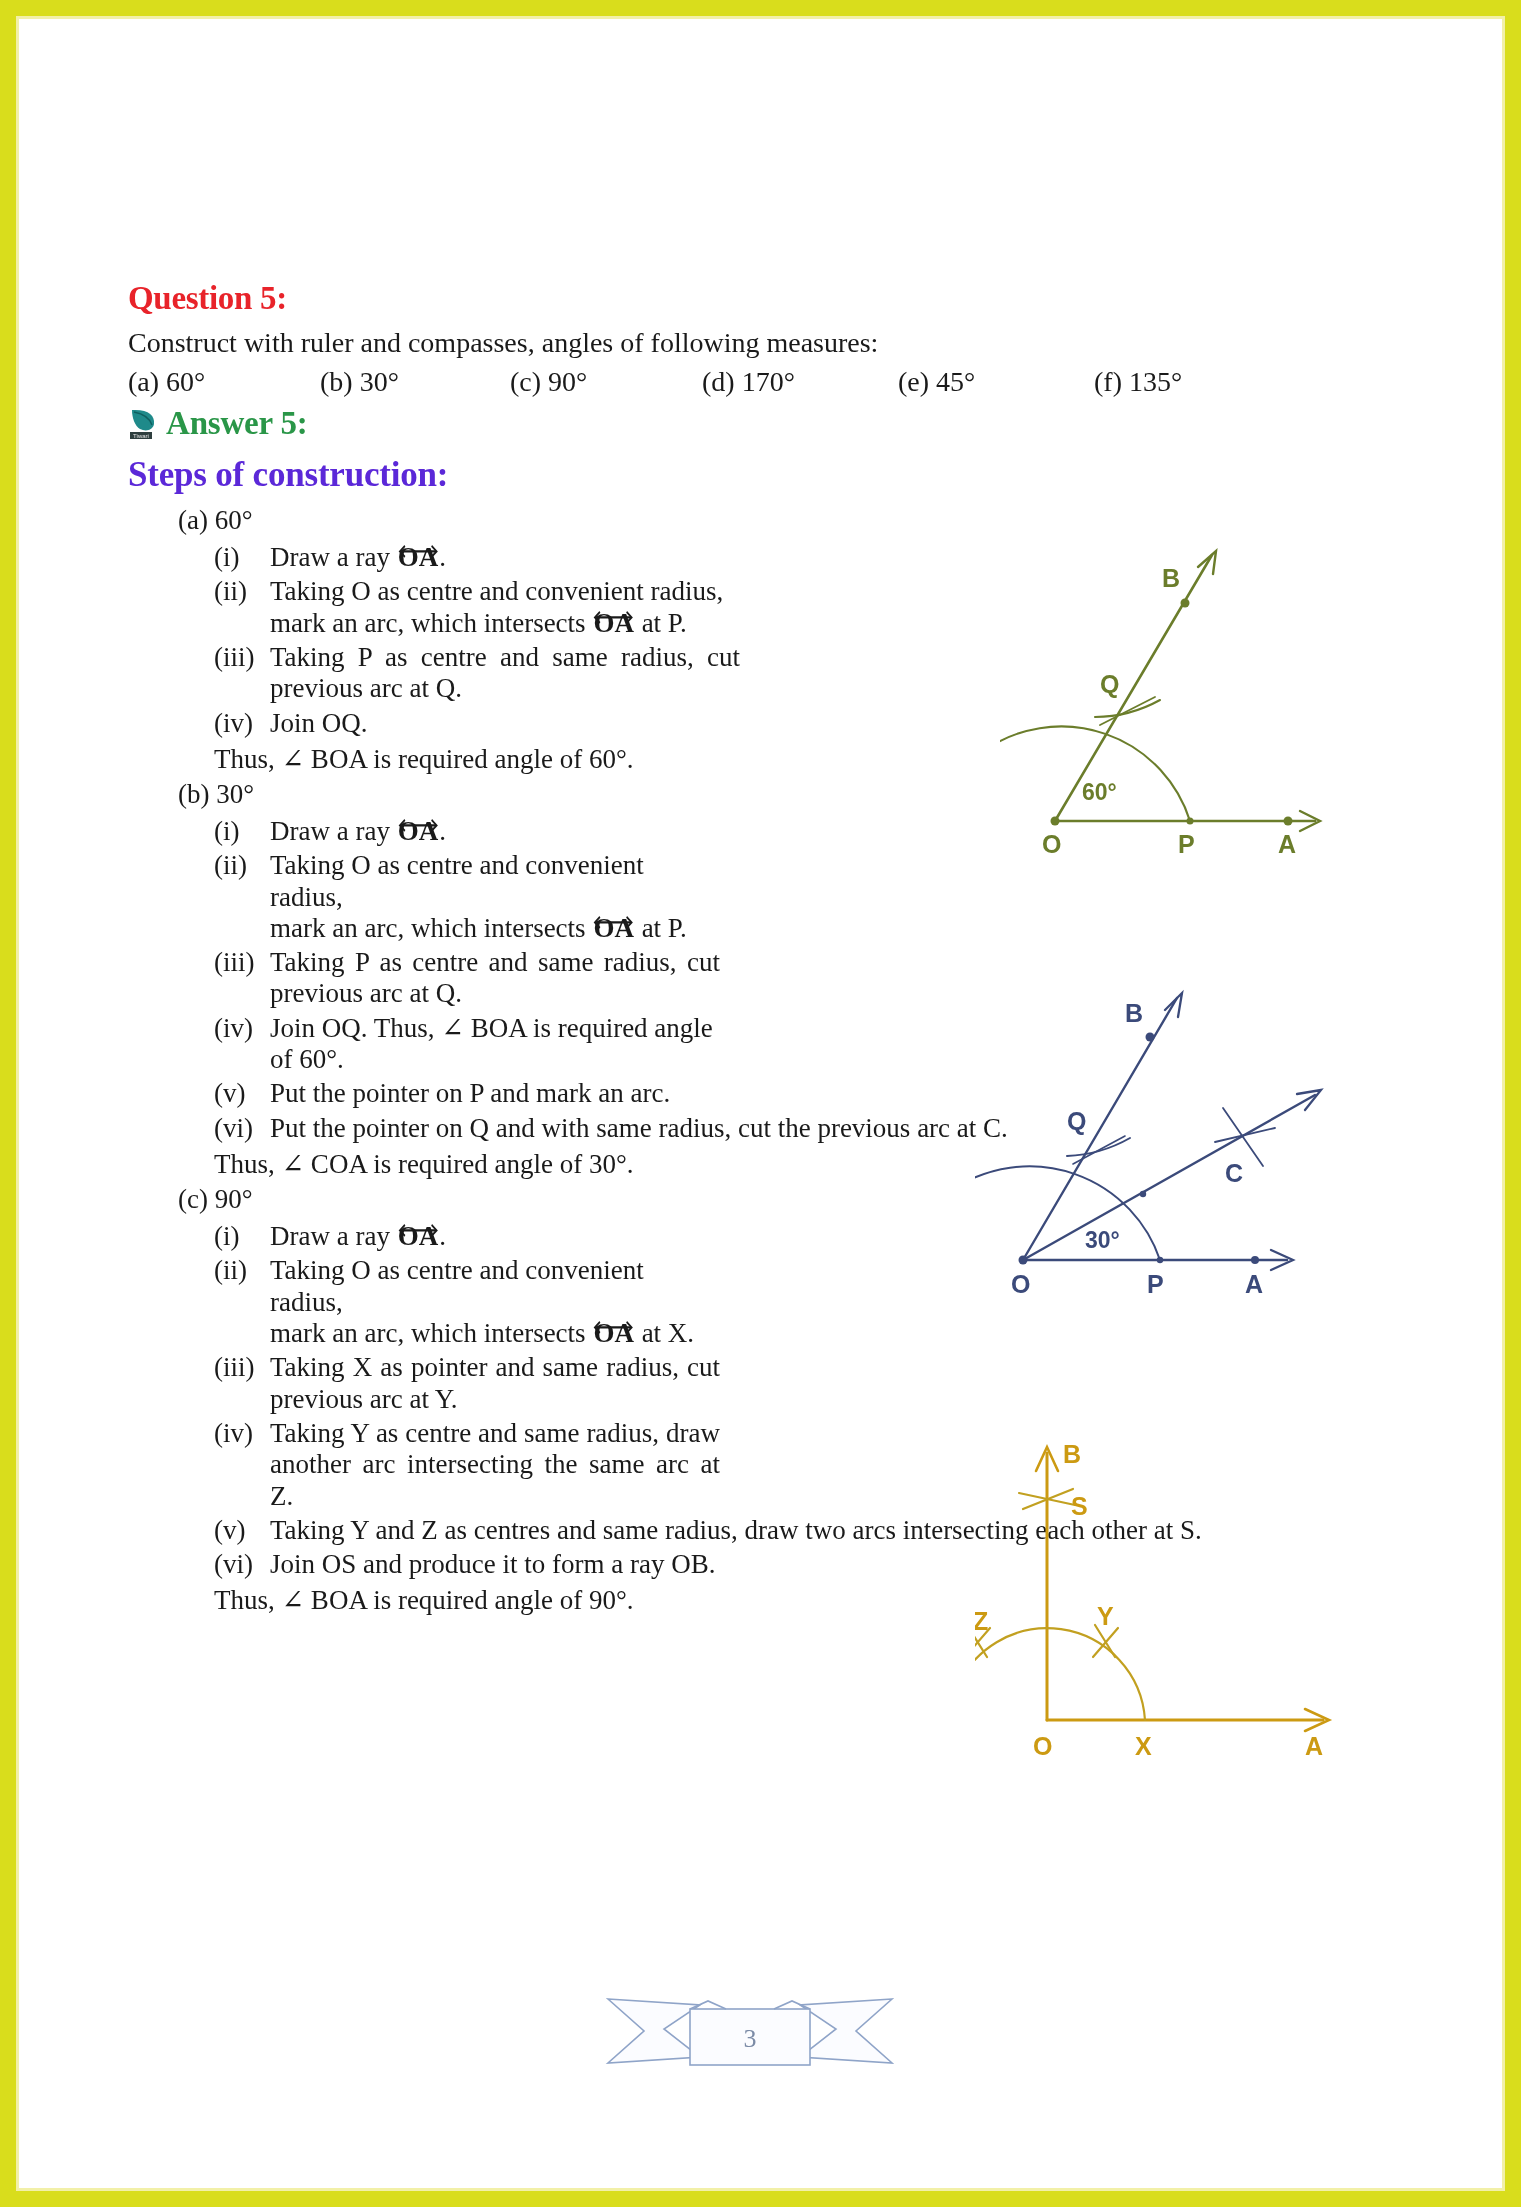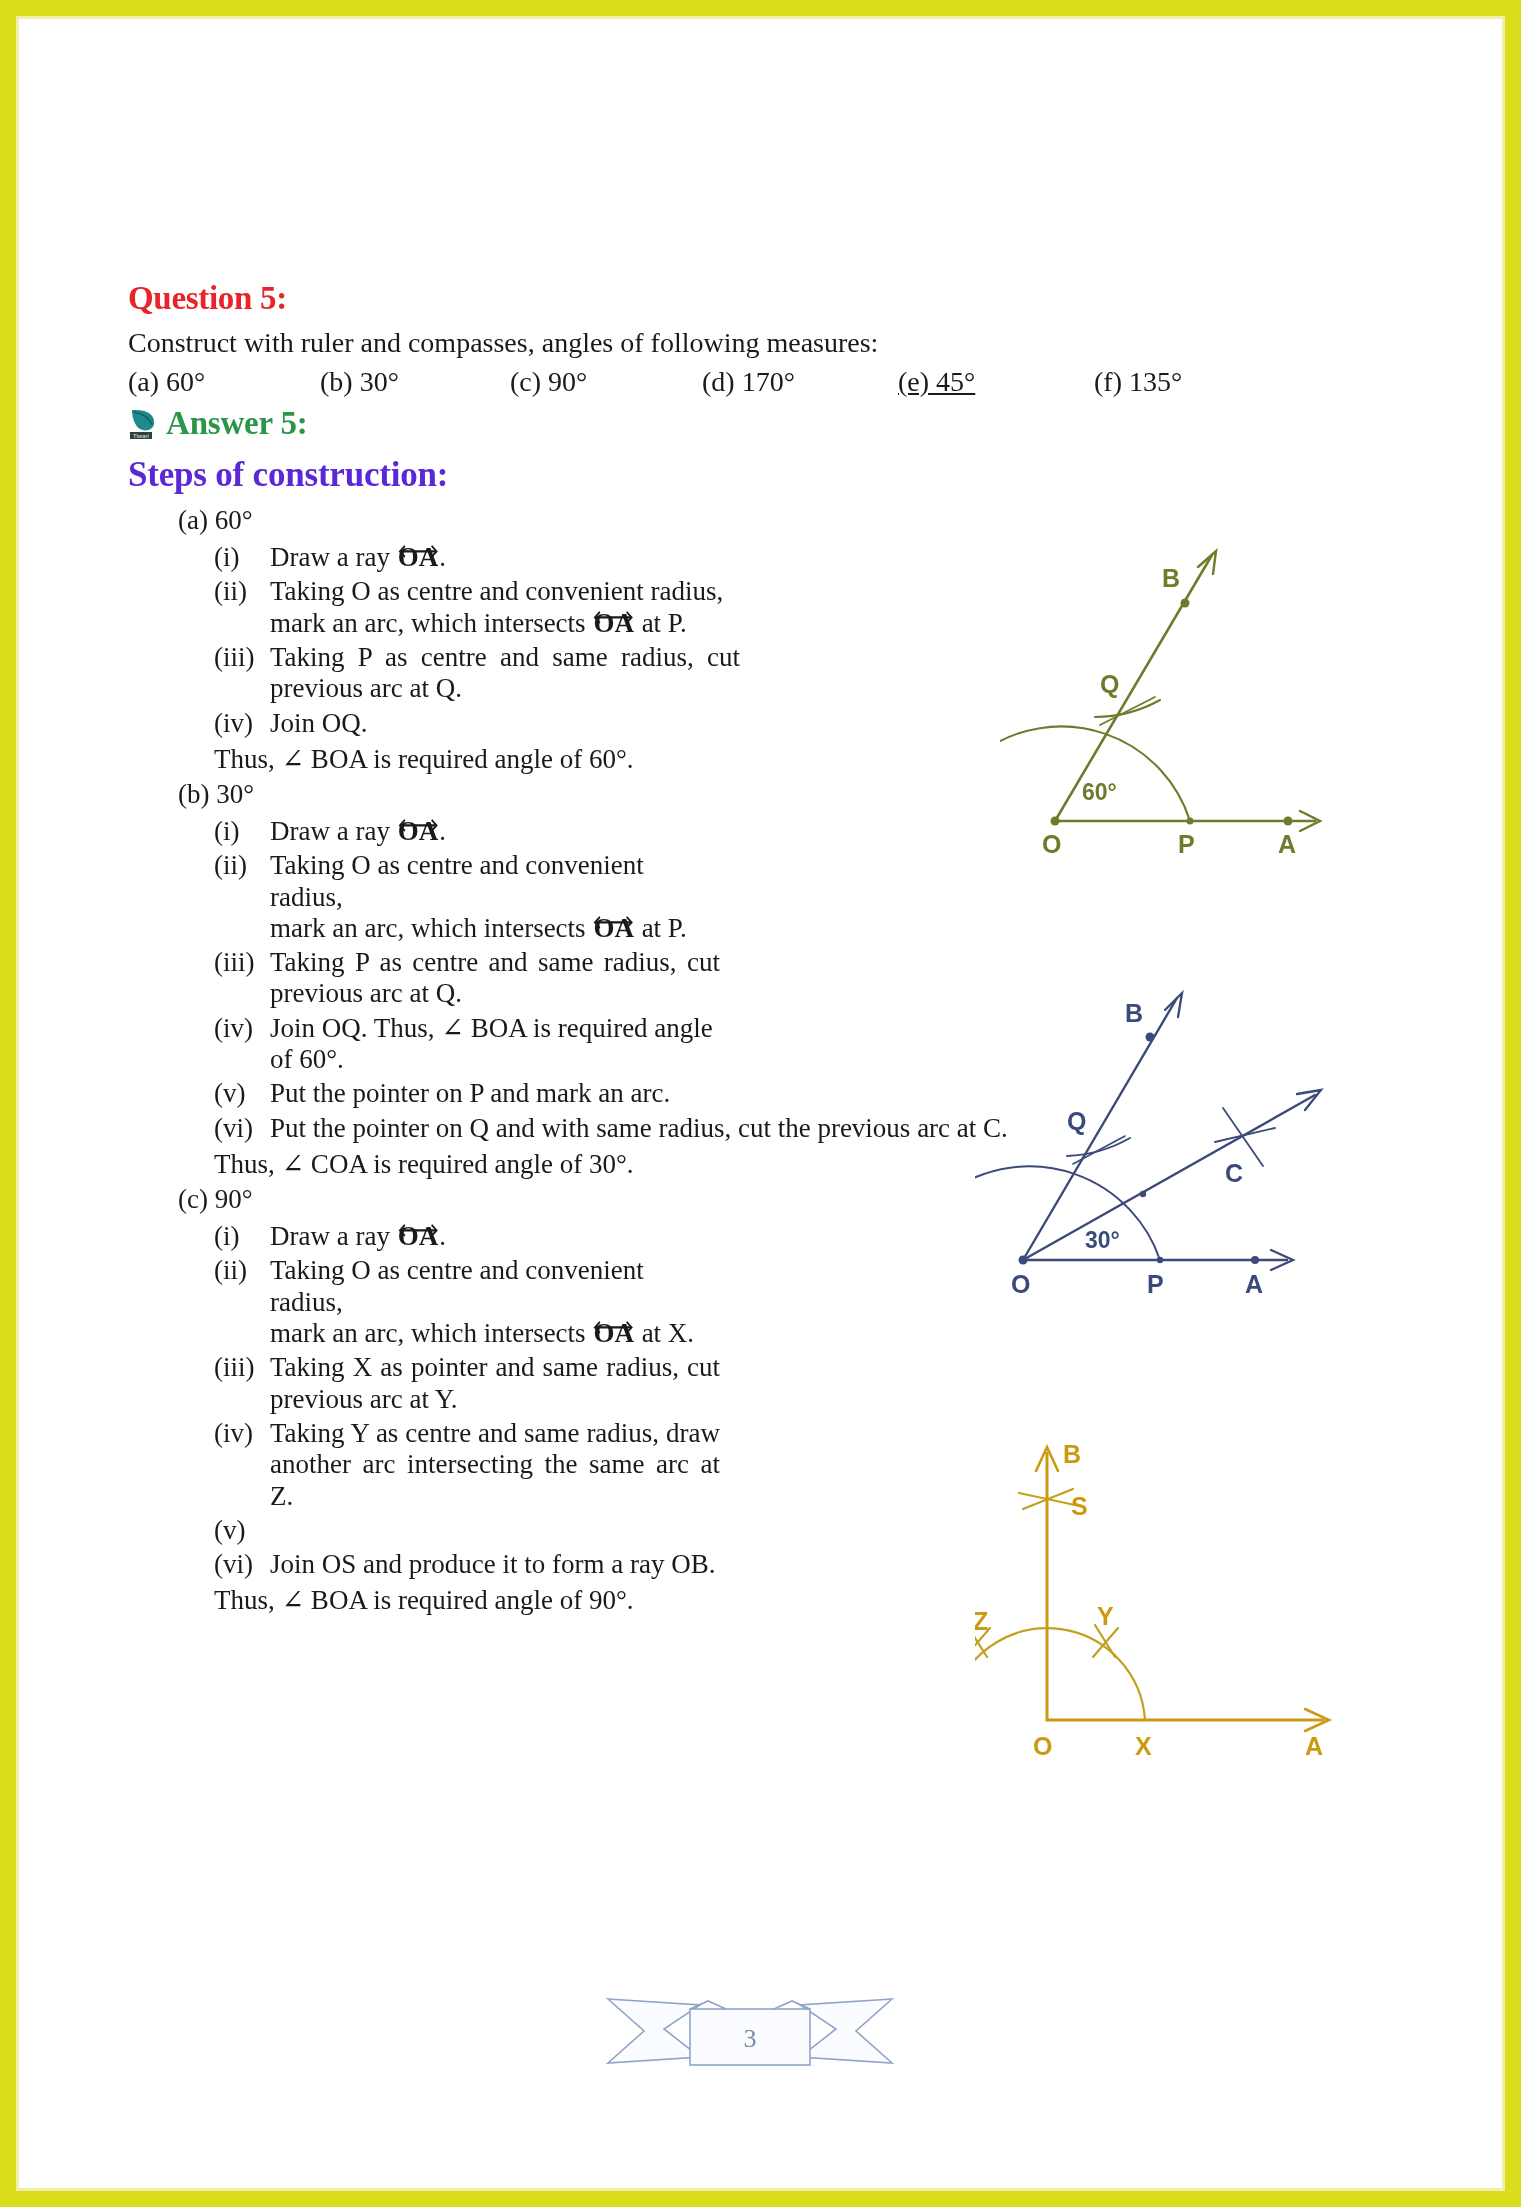--- a/index.html
+++ b/index.html
@@ -65,21 +65,21 @@
     color: #1a1a1a;
     margin: 0 0 6px 0;
     display: flex;
     line-height: 1.25;
   }
   .measures span { display: inline-block; }
   .m0 { width: 192px; }
   .m1 { width: 190px; }
   .m2 { width: 192px; }
   .m3 { width: 196px; }
-  .m4 { width: 196px; text-decoration: underline; }
+  .m4 { width: 196px; }
 
   .answer-row {
     display: flex;
     align-items: center;
     margin: 2px 0 6px 0;
   }
   .leaf-icon {
     width: 30px;
     height: 32px;
     margin-right: 8px;
@@ -325,20 +325,21 @@
           <span class="step-txt just">Taking X as pointer and same radius, cut previous arc at Y.</span>
         </div>
 
         <div class="step">
           <span class="step-num">(iv)</span>
           <span class="step-txt just">Taking Y as centre and same radius, draw another arc intersecting the same arc at Z.</span>
         </div>
 
         <div class="step">
           <span class="step-num">(v)</span>
+          <span class="step-txt" style="max-width:1090px">Taking Y and Z as centres and same radius, draw two arcs intersecting each other at S.</span>
         </div>
 
         <div class="step">
           <span class="step-num">(vi)</span>
           <span class="step-txt" style="max-width:1090px">Join OS and produce it to form a ray OB.</span>
         </div>
       </div>
       <div class="thus">Thus, ∠ BOA is required angle of 90°.</div>
     </div>
 

